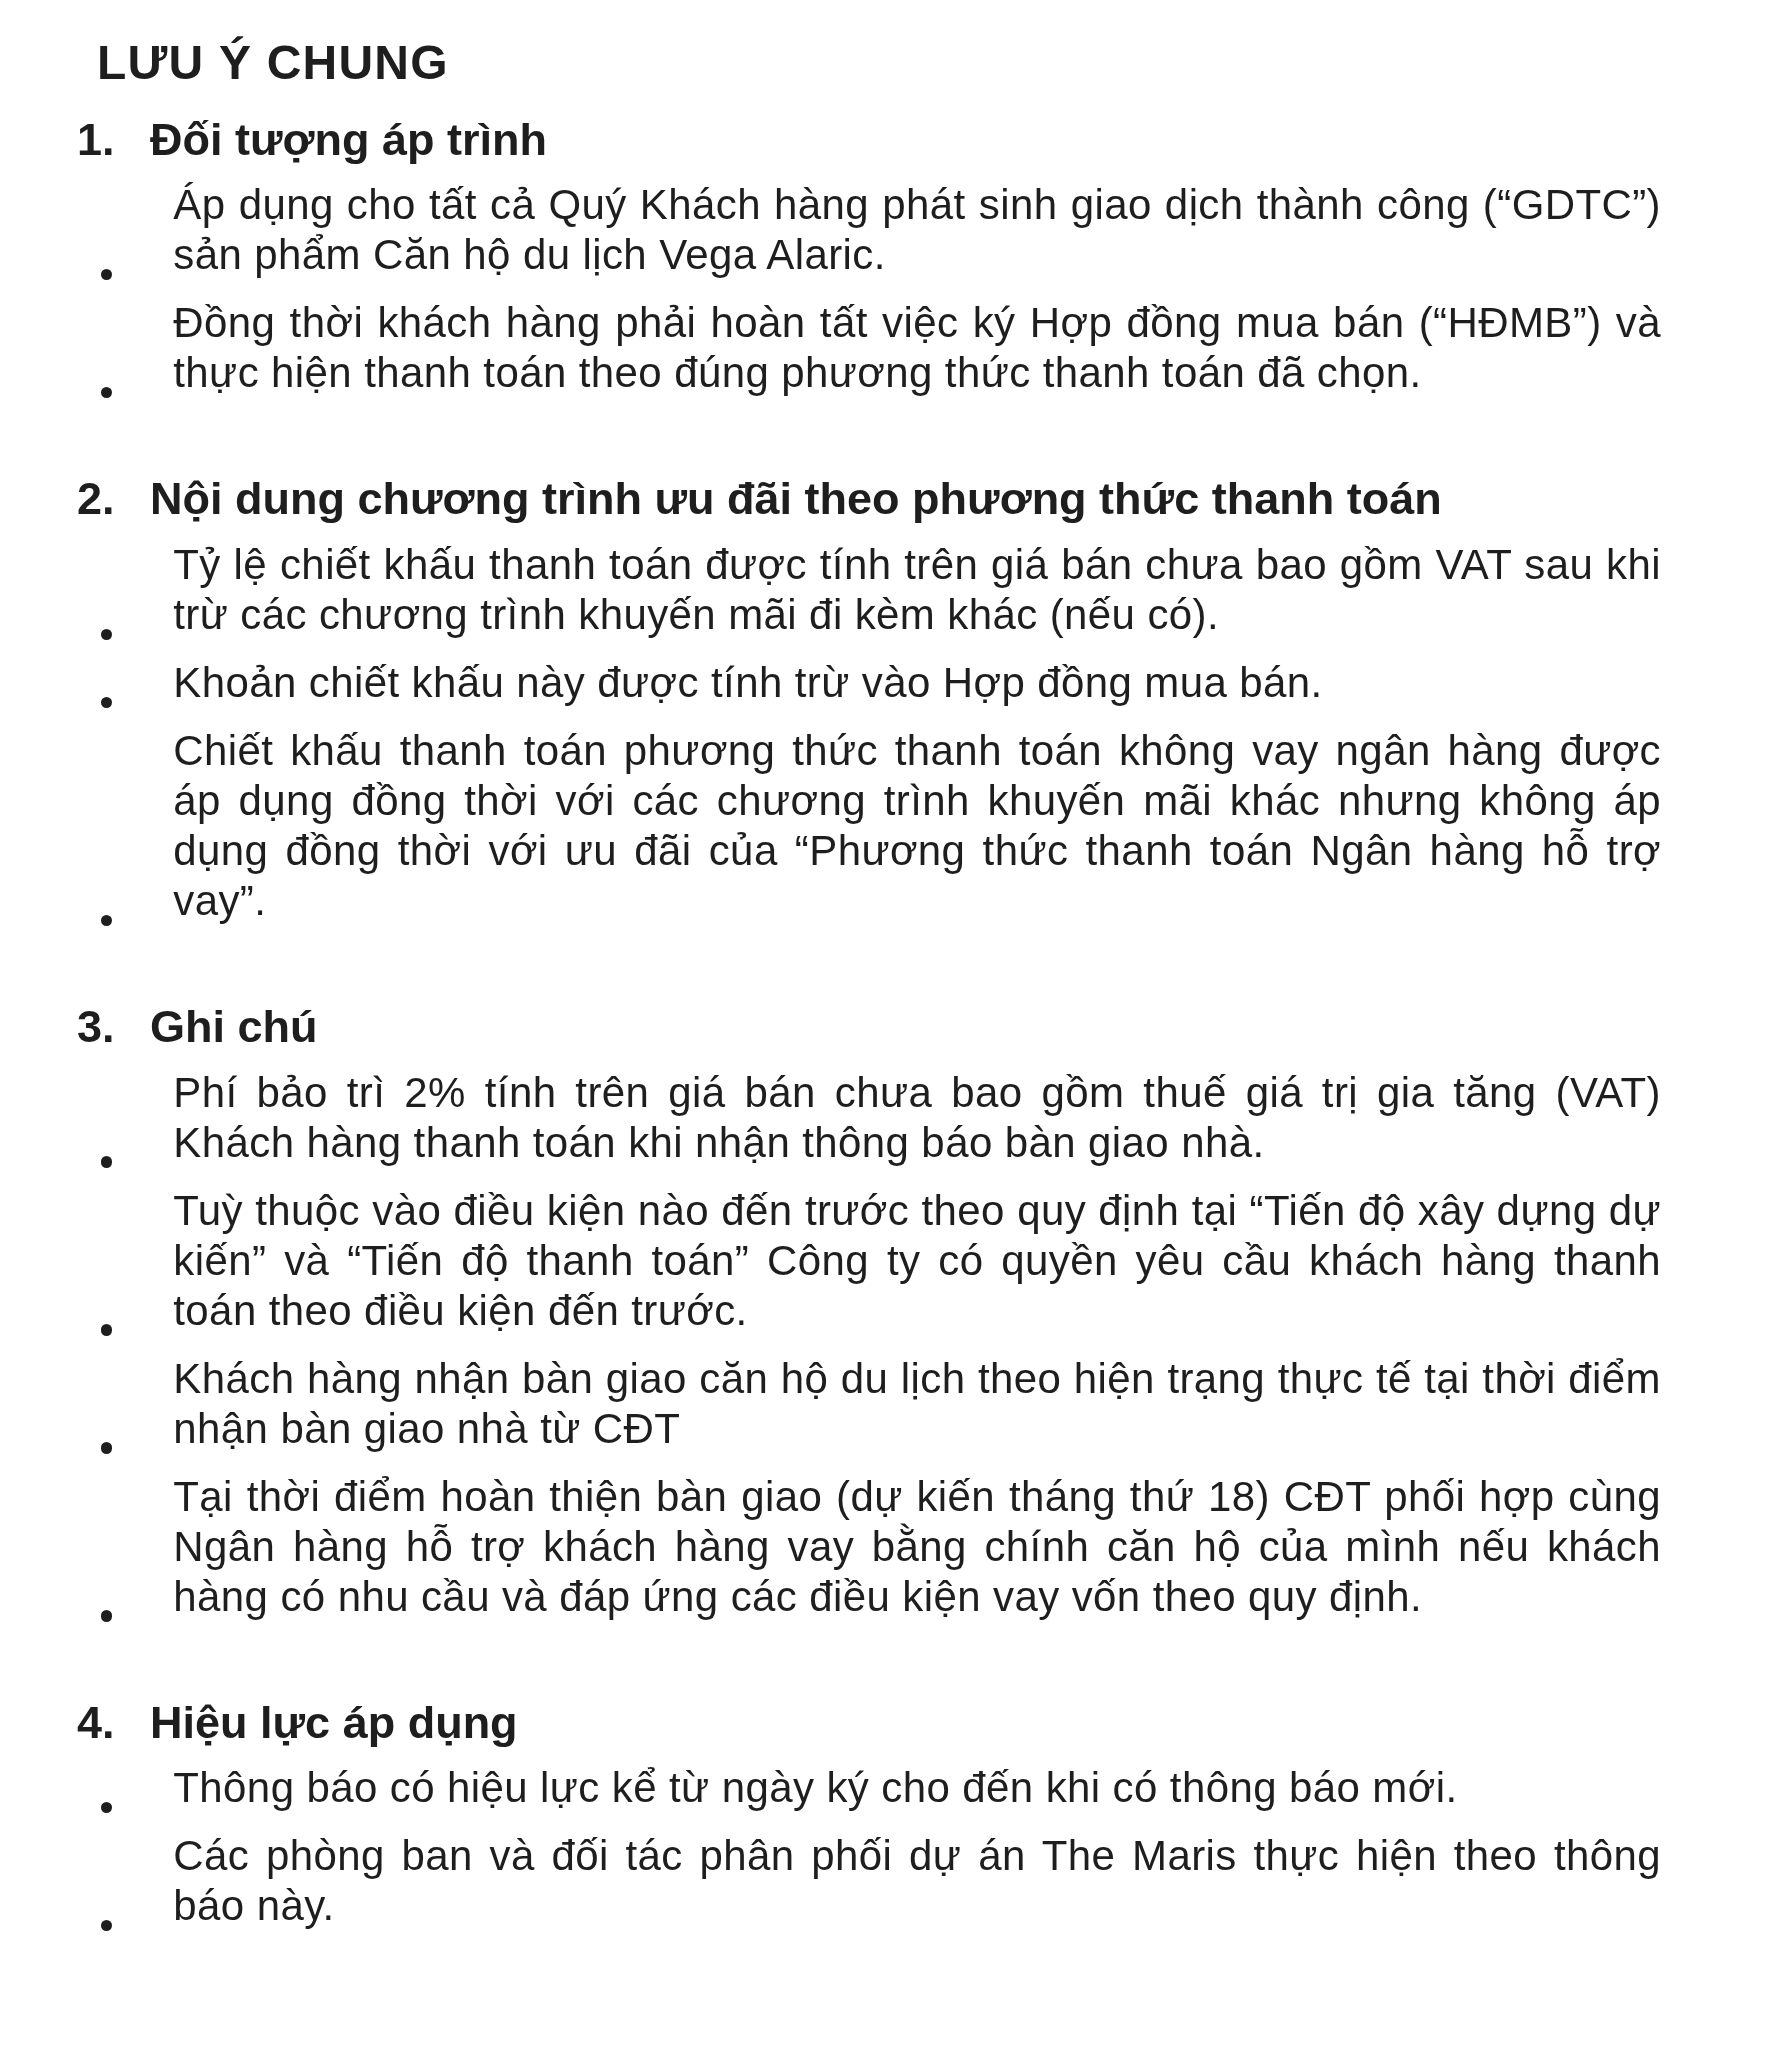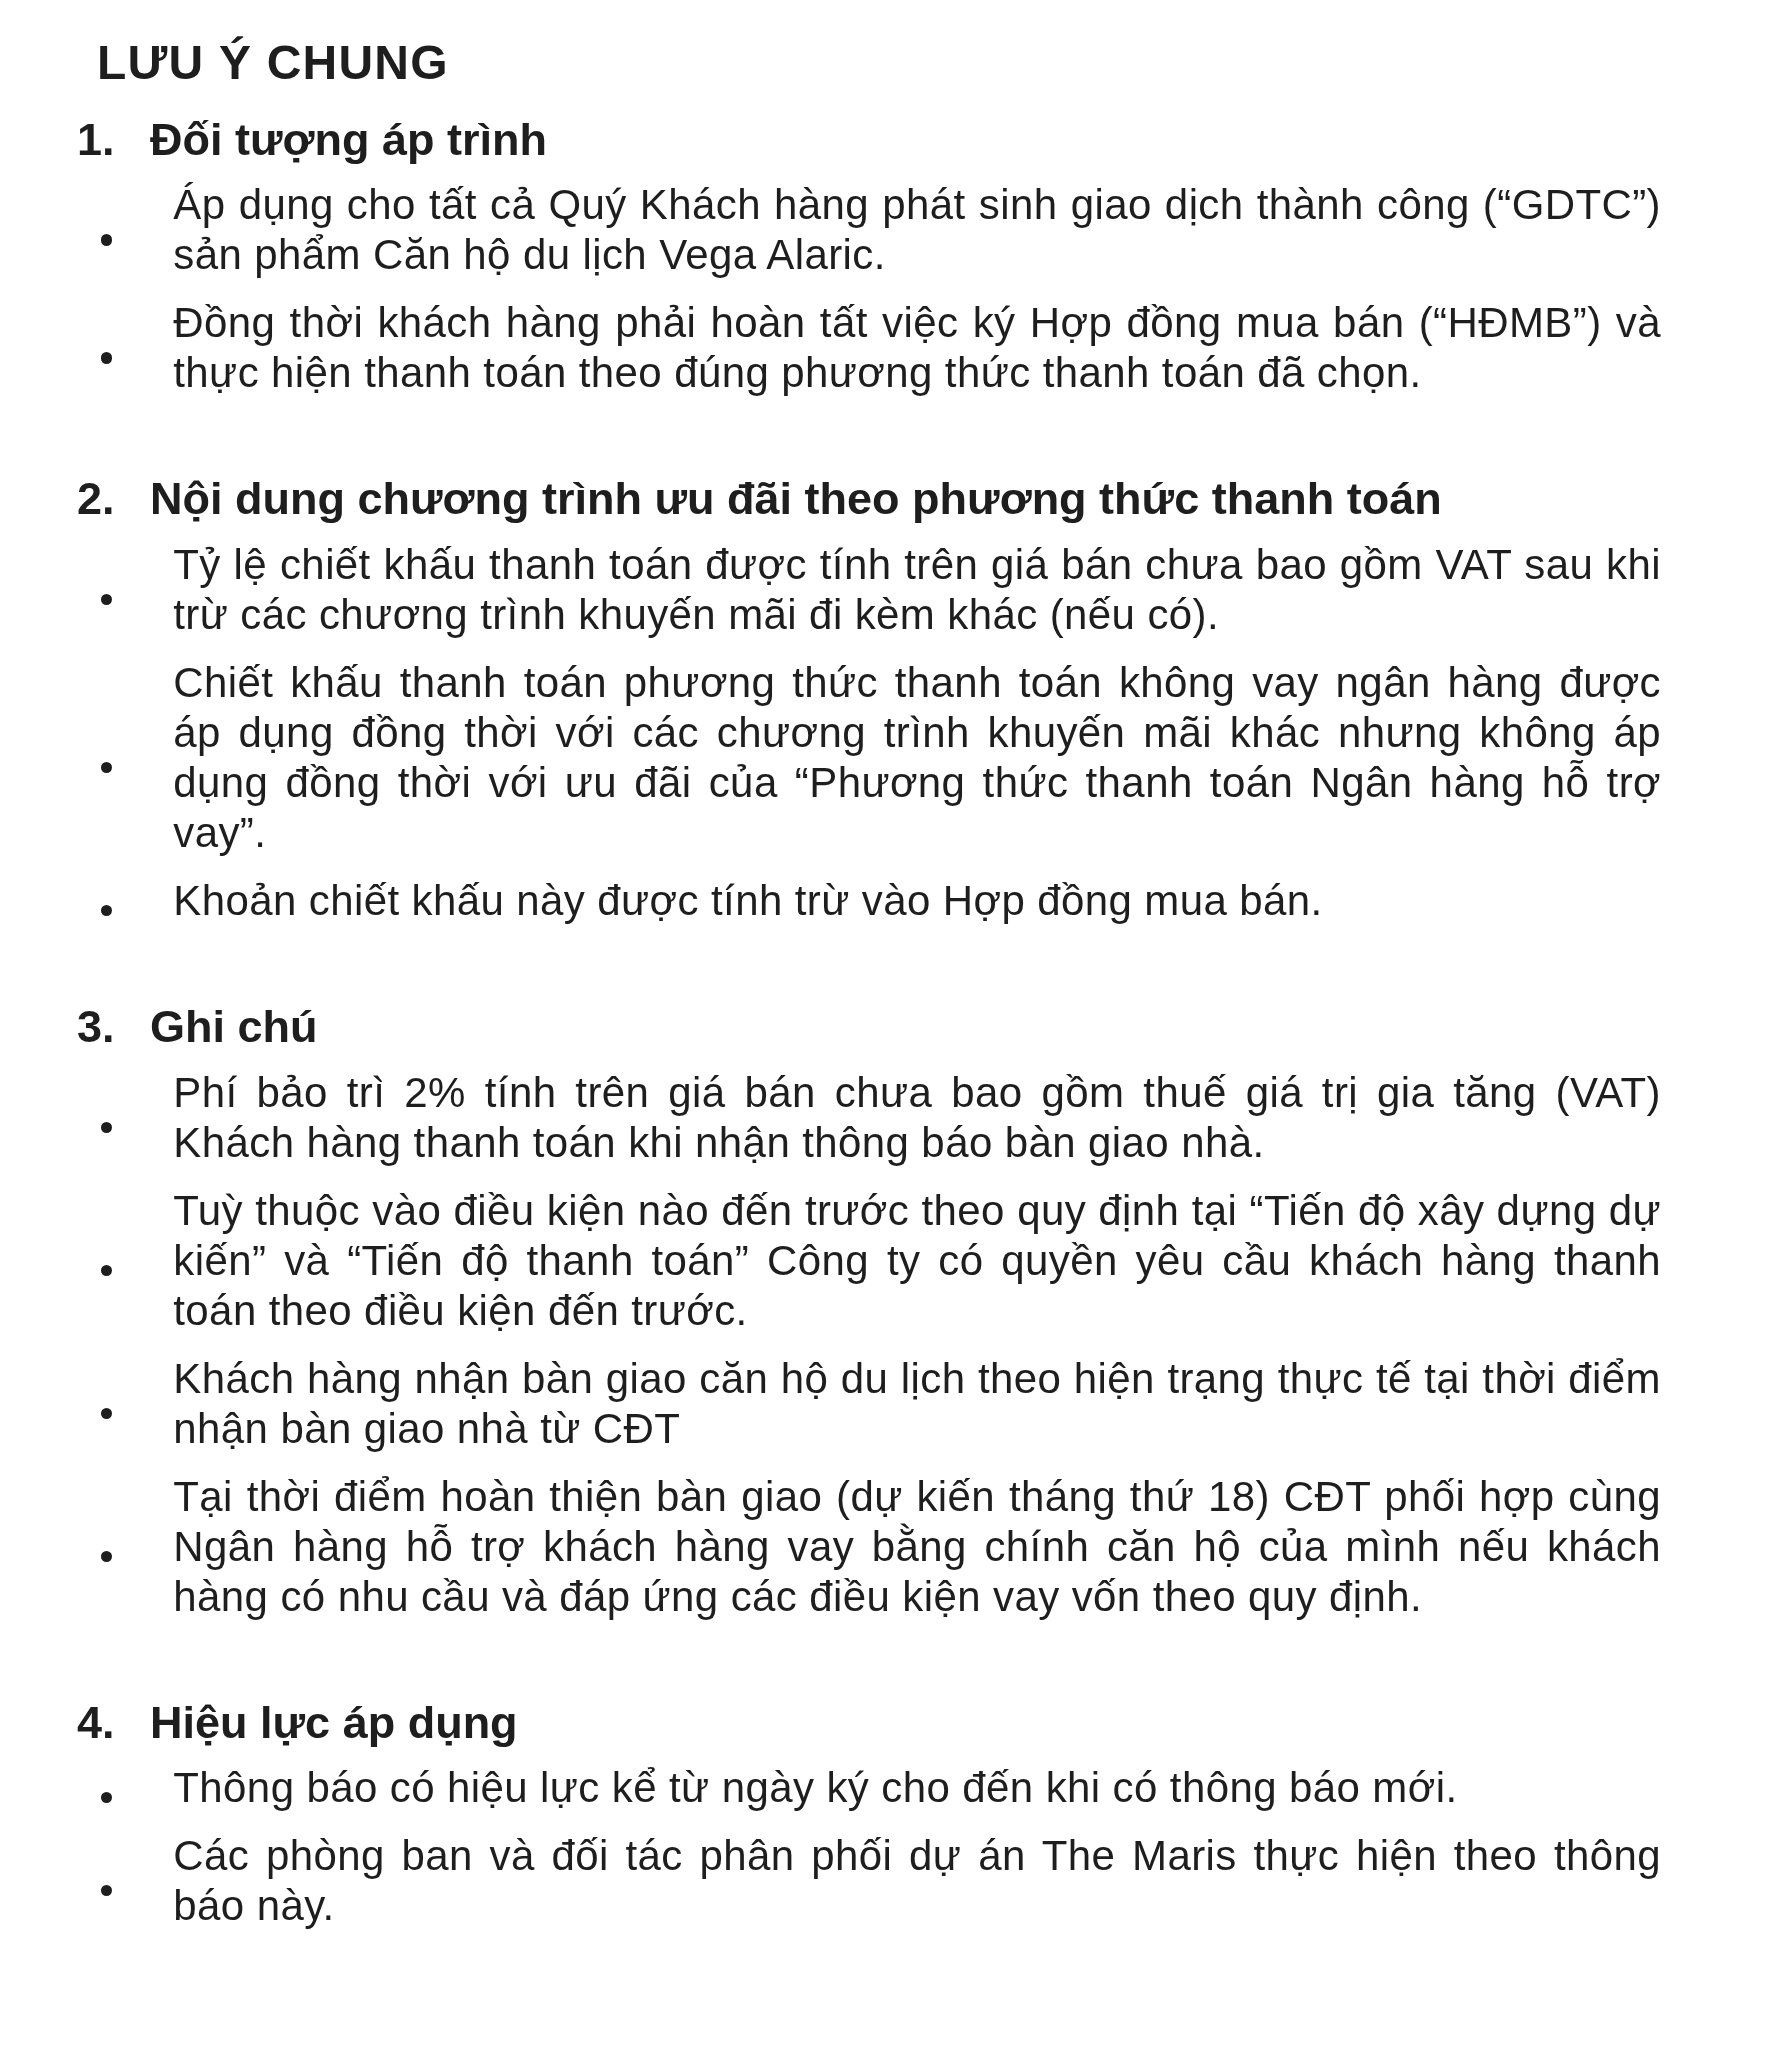--- a/index.html
+++ b/index.html
@@ -34,21 +34,21 @@
     font-size: 45px;
     font-weight: 700;
     line-height: 1.18;
     margin: 0 0 14.5px 0;
   }
   .heading .num { flex: none; width: 73px; }
   .heading .htext { flex: 1; }
 
   .bullet {
     display: flex;
-    align-items: center;
+    align-items: flex-end;
     margin: 0 0 18px 24px;
   }
   .bullet .dot {
     flex: none;
     width: 11.3px;
     height: 11.3px;
     border-radius: 50%;
     background: #1e1e1e;
     margin-top: 19.3px;
   }
@@ -90,25 +90,25 @@
     <div class="heading">
       <span class="num">2.</span>
       <span class="htext">Nội dung chương trình ưu đãi theo phương thức thanh toán</span>
     </div>
     <div class="bullet">
       <span class="dot"></span>
       <p>Tỷ lệ chiết khấu thanh toán được tính trên giá bán chưa bao gồm VAT sau khi trừ các chương trình khuyến mãi đi kèm khác (nếu có).</p>
     </div>
     <div class="bullet">
       <span class="dot"></span>
-      <p>Chiết khấu thanh toán phương thức thanh toán không vay ngân hàng được áp dụng đồng thời với các chương trình khuyến mãi khác nhưng không áp dụng đồng thời với ưu đãi của “Phương thức thanh toán Ngân hàng hỗ trợ vay”.</p>
+      <p>Khoản chiết khấu này được tính trừ vào Hợp đồng mua bán.</p>
     </div>
     <div class="bullet">
       <span class="dot"></span>
-      <p>Khoản chiết khấu này được tính trừ vào Hợp đồng mua bán.</p>
+      <p>Chiết khấu thanh toán phương thức thanh toán không vay ngân hàng được áp dụng đồng thời với các chương trình khuyến mãi khác nhưng không áp dụng đồng thời với ưu đãi của “Phương thức thanh toán Ngân hàng hỗ trợ vay”.</p>
     </div>
   </section>
 
   <section class="section">
     <div class="heading">
       <span class="num">3.</span>
       <span class="htext">Ghi chú</span>
     </div>
     <div class="bullet">
       <span class="dot"></span>

